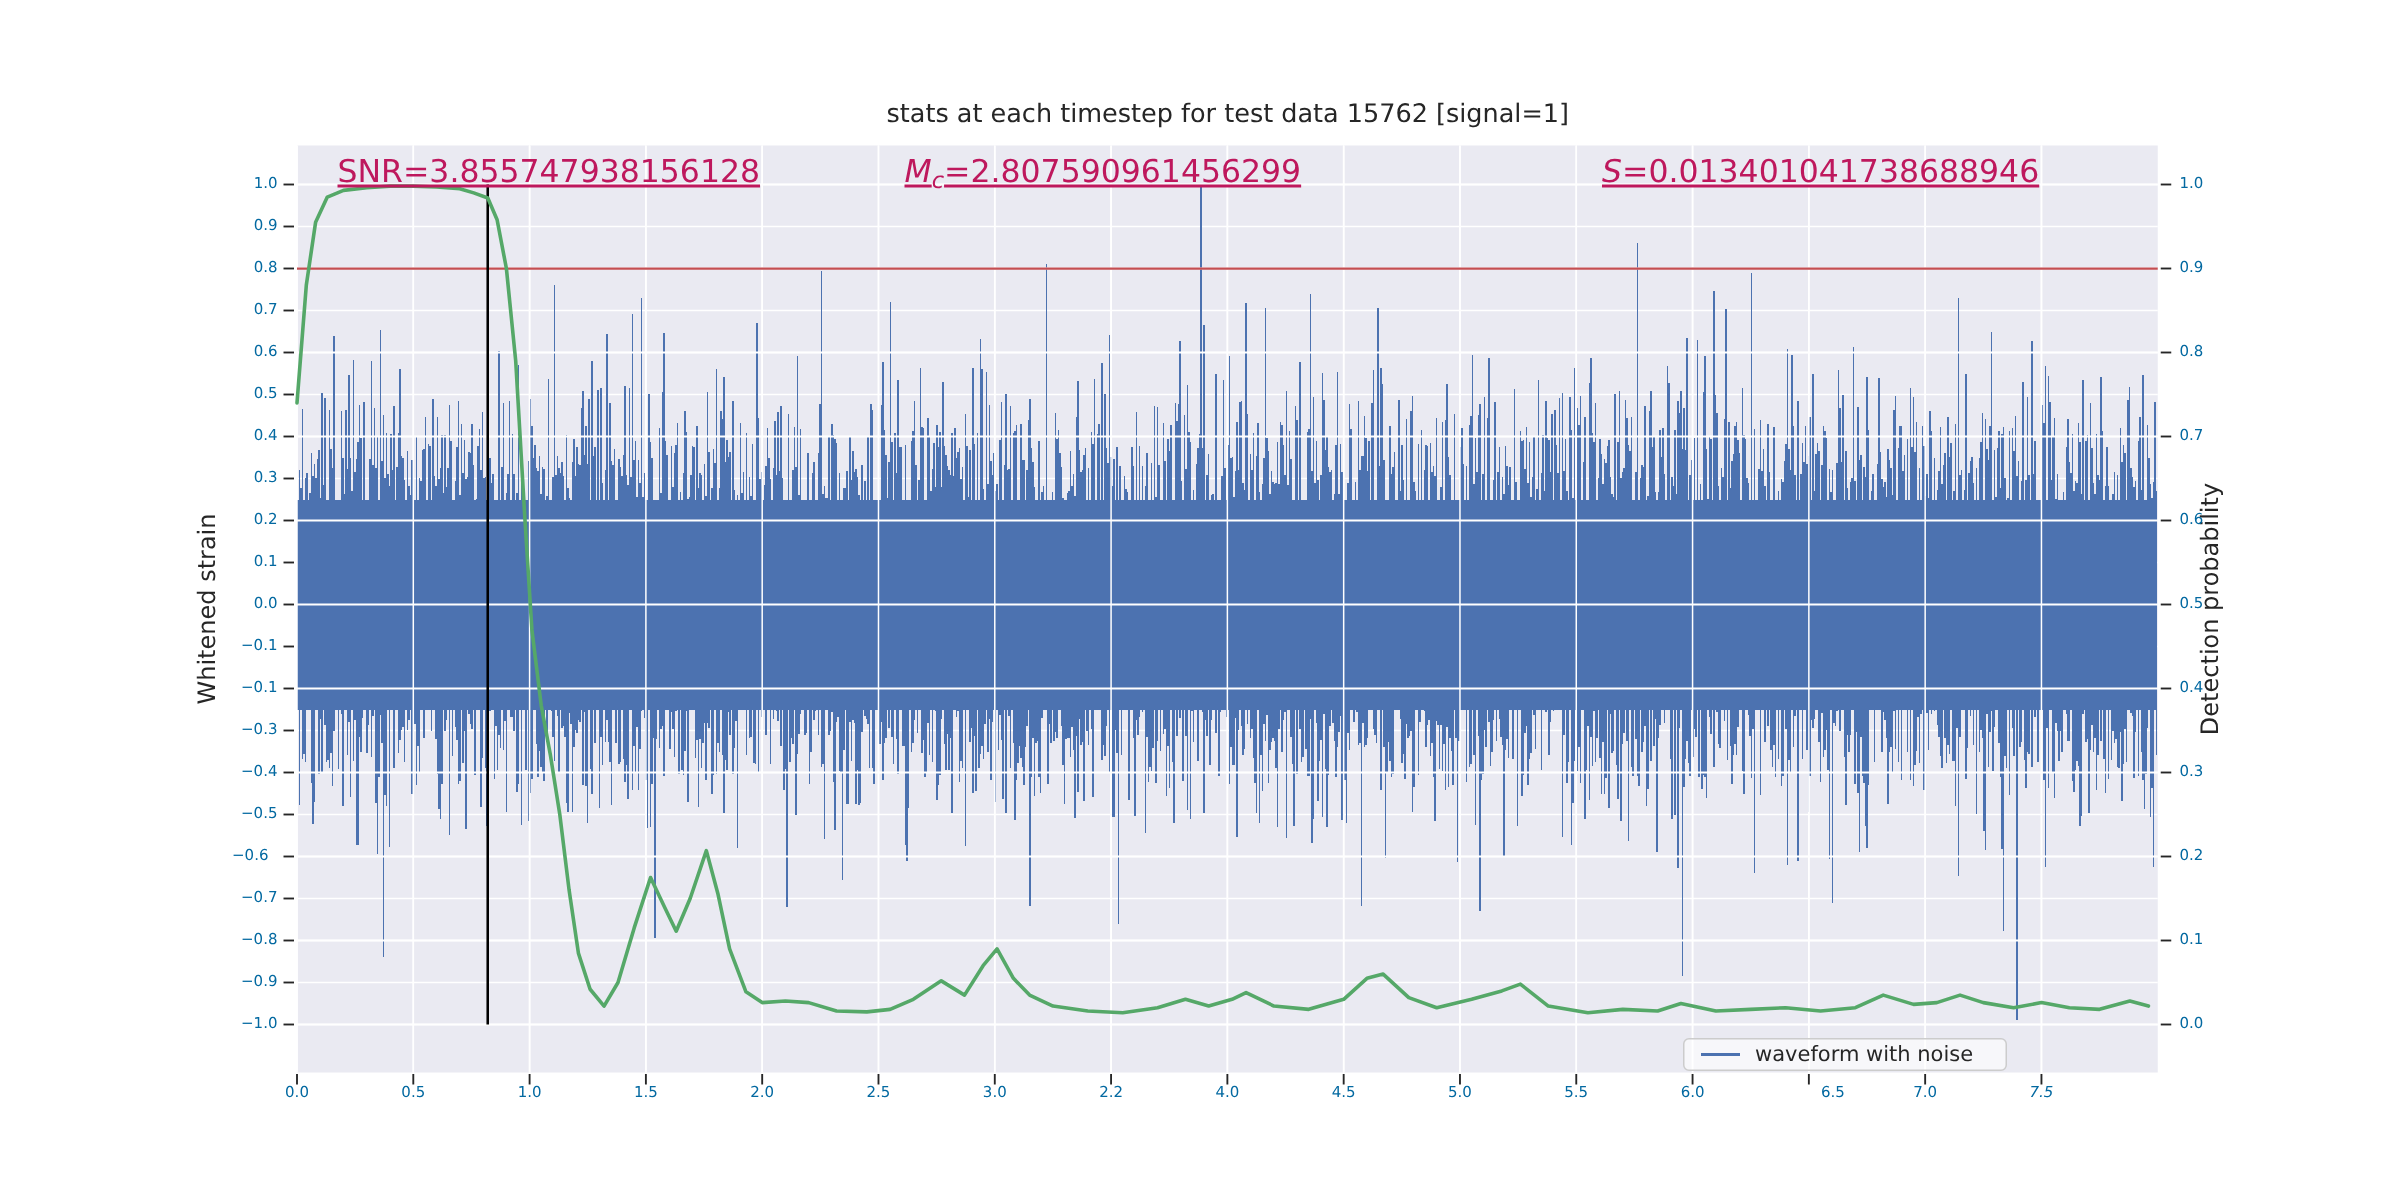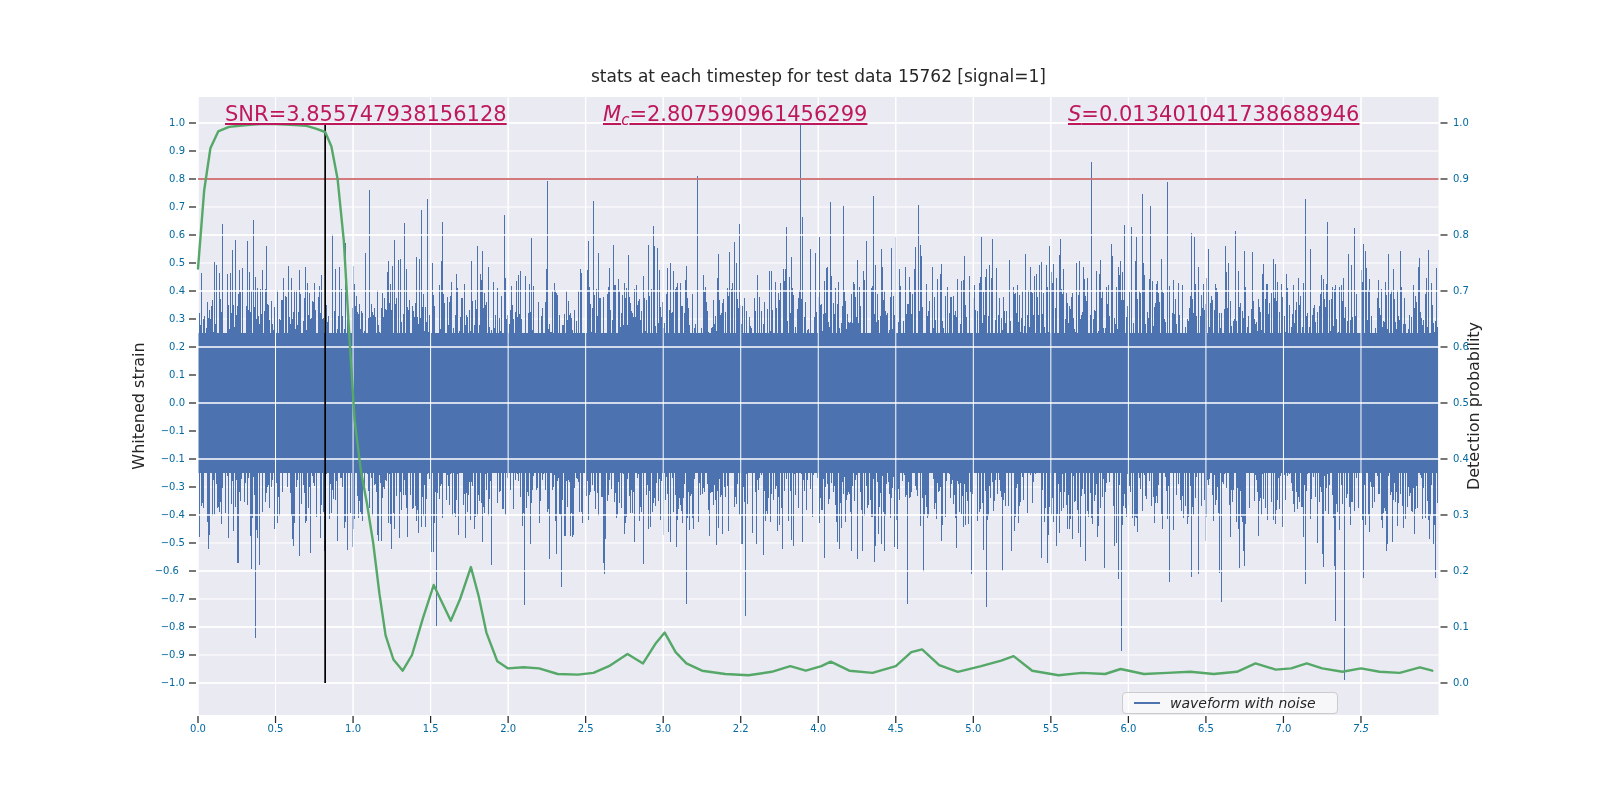--- a/index.html
+++ b/index.html
@@ -27,21 +27,21 @@
     white-space:nowrap;font-size:16px;color:#262626;width:max-content;
   }
   .ylabel-right{position:absolute;left:1473px;top:406px;width:0;height:0;overflow:visible;}
   .tick-label{position:absolute;font-size:10px;color:#0369a1;line-height:16px;}
   .tick-left{width:46px;text-align:right;}
   .tick-right{width:46px;text-align:left;}
   .tick-x{width:48px;text-align:center;}
   .legend{
     position:absolute;left:1122px;top:692px;width:216px;height:22px;
     background:rgba(255,255,255,0.6);border:1px solid #cccccc;border-radius:4px;
-    display:flex;align-items:center;box-sizing:border-box;padding-left:11px;font-style:italic;
+    display:flex;align-items:center;box-sizing:border-box;padding-left:11px;
   }
   .legend-line{width:26px;height:0;border-top:2.5px solid #4c72b0;margin-right:10px;}
   .legend-text{font-size:14px;color:#262626;white-space:nowrap;}
 </style>
 </head>
 <body>
 
 <div id="figure">
   <svg id="plot-svg" width="1600" height="800">
       <rect x="198" y="97" width="1240.5" height="618" fill="#eaeaf2"></rect>
@@ -226,21 +226,21 @@
       <div class="tick-label tick-x" style="left: 406.594px; top: 721px;">1.5</div>
       <div class="tick-label tick-x" style="left: 484.125px; top: 721px;">2.0</div>
       <div class="tick-label tick-x" style="left: 561.656px; top: 721px;">2.5</div>
       <div class="tick-label tick-x" style="left: 639.188px; top: 721px;">3.0</div>
       <div class="tick-label tick-x" style="left: 716.719px; top: 721px;">2.2</div>
       <div class="tick-label tick-x" style="left: 794.25px; top: 721px;">4.0</div>
       <div class="tick-label tick-x" style="left: 871.781px; top: 721px;">4.5</div>
       <div class="tick-label tick-x" style="left: 949.312px; top: 721px;">5.0</div>
       <div class="tick-label tick-x" style="left: 1026.84px; top: 721px;">5.5</div>
       <div class="tick-label tick-x" style="left: 1104.38px; top: 721px;">6.0</div>
-      <div class="tick-label tick-x" style="left: 1181.91px; top: 721px;">6.5</div>
+      <div class="tick-label tick-x" style="left: 1181.91px; top: 721px; text-align: right;">6.5</div>
       <div class="tick-label tick-x" style="left: 1259.44px; top: 721px;">7.0</div>
       <div class="tick-label tick-x" style="left: 1336.97px; top: 721px; font-style: italic;">7.5</div>
     </div>
 
   <div class="legend">
     <span class="legend-line"></span>
     <span class="legend-text">waveform with noise</span>
   </div>
 </div>
 

